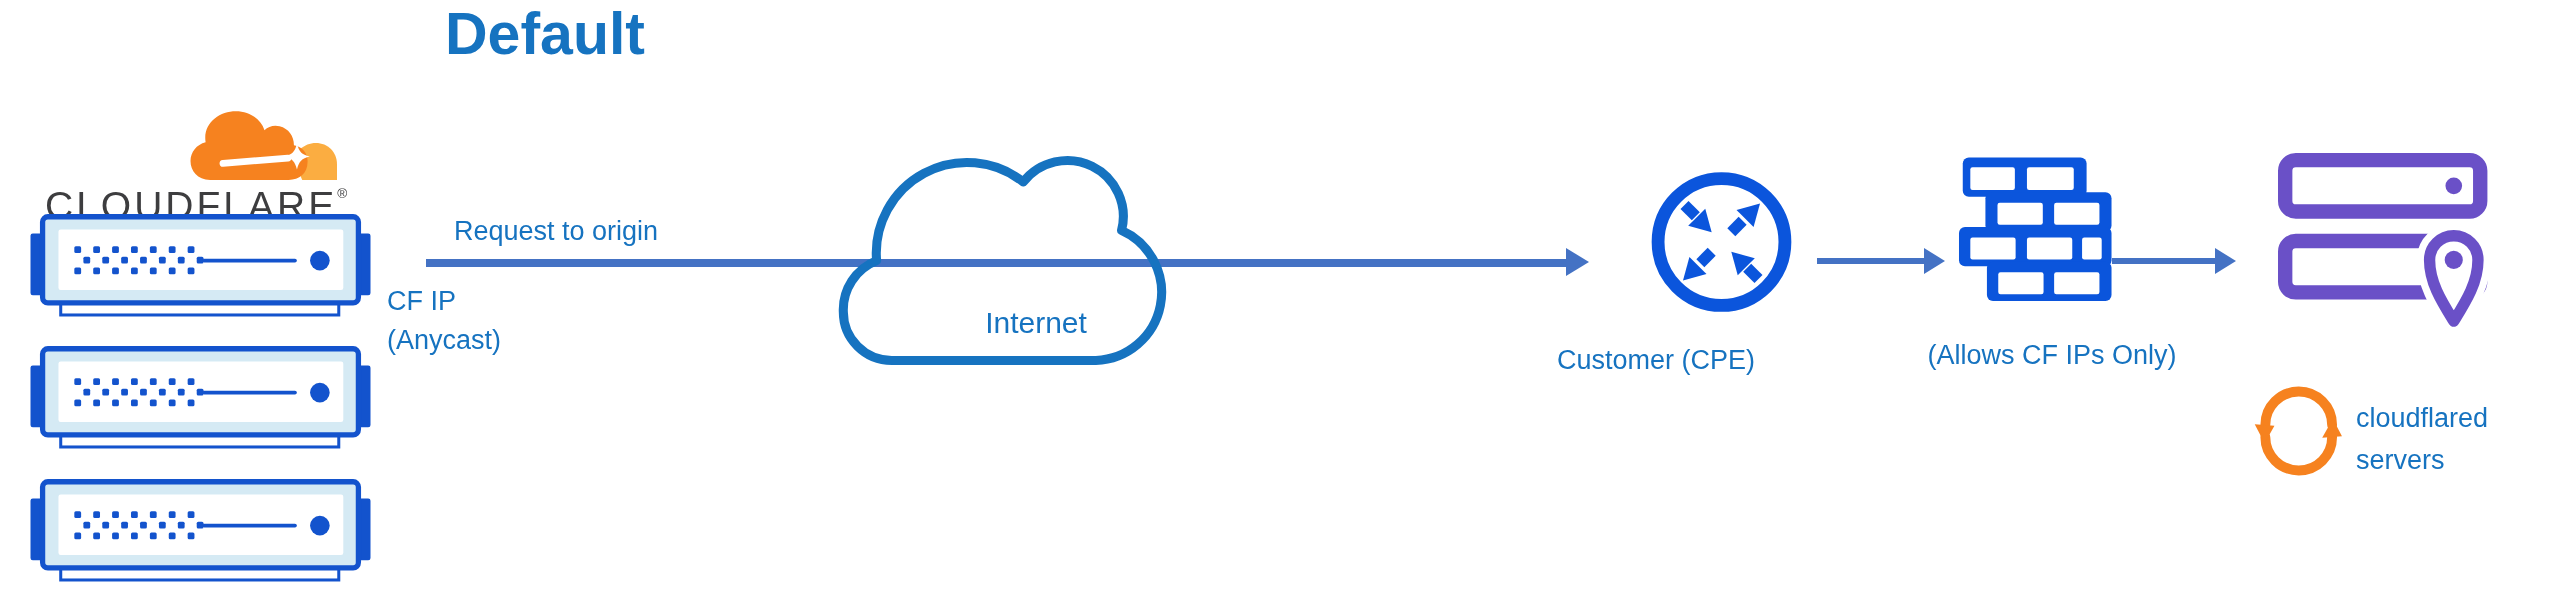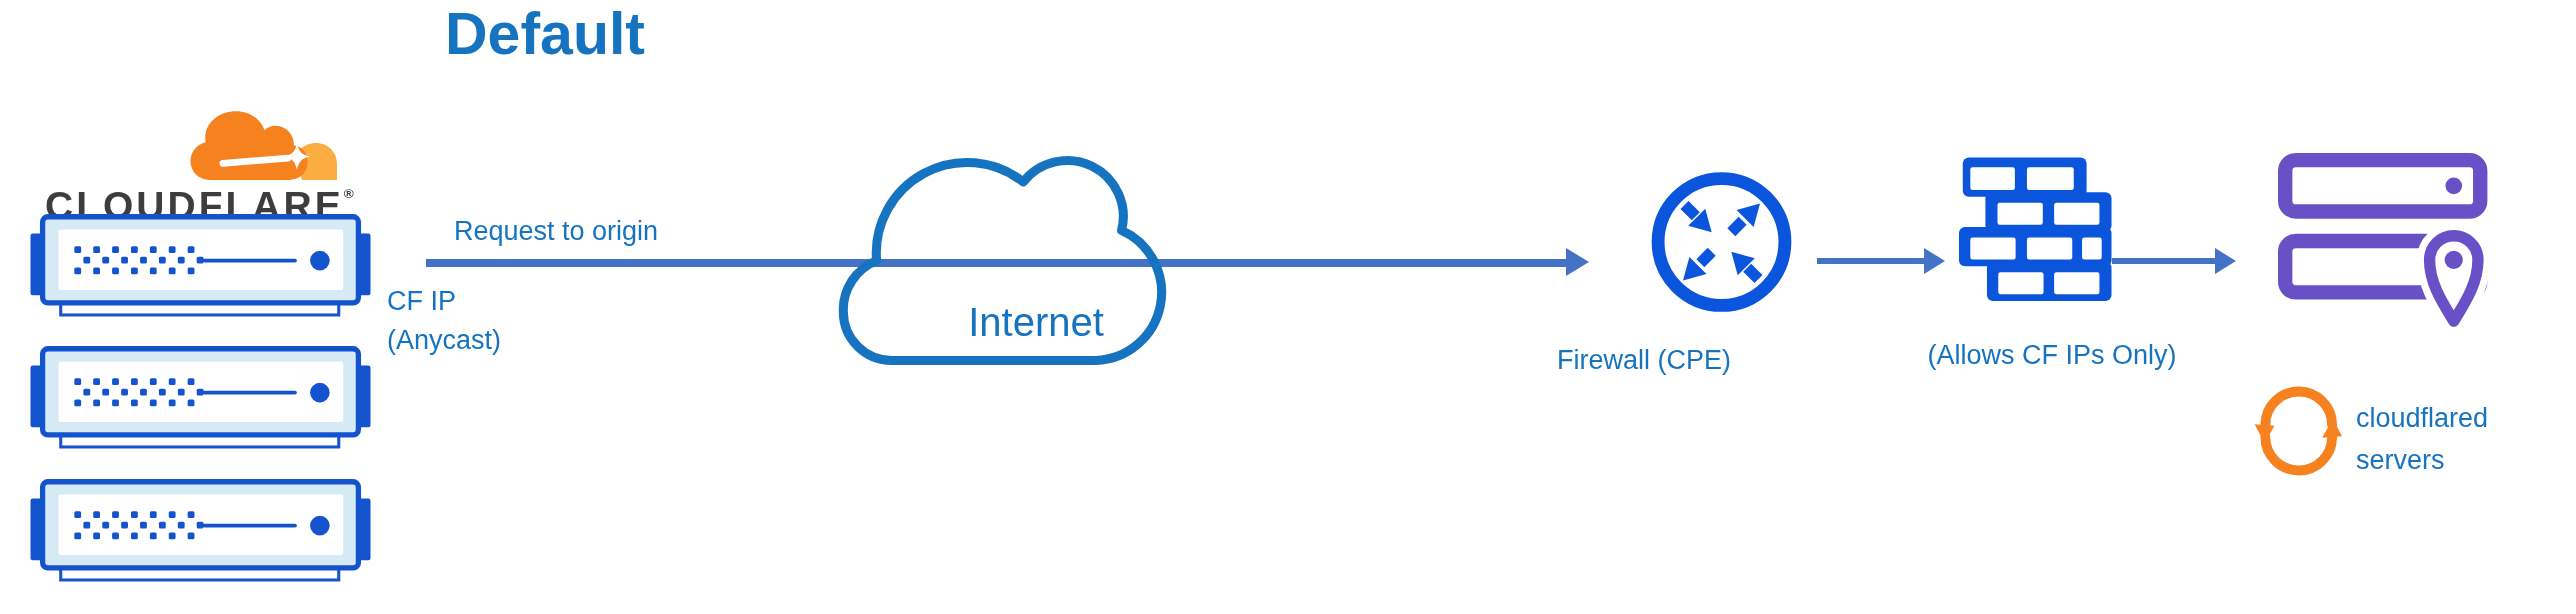--- a/index.html
+++ b/index.html
@@ -2,21 +2,21 @@
 <html style="--text-blue: #1673C0; --line-blue: #4472C4; --icon-blue: #0B55DC; --server-border: #1353CD; --server-fill: #D5EAF4; --purple: #6A50C7; --orange: #F6821F; --orange-light: #FBAD41; --wordmark-dark: #3D3D3F;font-size:12px"><head>
 <meta charset="utf-8">
 <style>
   html,body{margin:0;padding:0;background:#fff;}
   #stage{position:relative;width:2576px;height:614px;background:#ffffff;overflow:hidden;
          font-family:"Liberation Sans",sans-serif;border-radius:20px;}
   .lbl{position:absolute;color:var(--text-blue);font-size:27px;line-height:39px;white-space:nowrap;}
   .title{position:absolute;left:445px;top:1.5px;color:var(--text-blue);font-size:59px;line-height:64px;
          font-weight:600;white-space:nowrap;}
   .wordmark{position:absolute;left:45px;top:184px;color:var(--wordmark-dark);font-size:39px;
-            font-weight:bold;letter-spacing:3px;white-space:nowrap;}
+            font-weight:normal;letter-spacing:3px;white-space:nowrap;}
   .wordmark sup{font-size:13.6px;vertical-align:21px;letter-spacing:0;}
   .seg{position:absolute;background:var(--line-blue);z-index:1;}
   .head{position:absolute;width:0;height:0;z-index:1;
         border-top:14.4px solid transparent;border-bottom:14.4px solid transparent;
         border-left:23px solid var(--line-blue);}
   .head.small{border-top-width:13px;border-bottom-width:13px;border-left-width:21px;}
   svg{position:absolute;overflow:visible;}
   .center-label{transform:translateX(-50%);text-align:center;}
 </style>
 </head>
@@ -89,37 +89,37 @@
 
   <div class="lbl" style="left:454px;top:212px">Request to origin</div>
   <div class="lbl" style="left:387px;top:282px">
     <div>CF IP</div>
     <div>(Anycast)</div>
   </div>
 
   <svg style="left:801px;top:97px;z-index:2" width="378" height="288" viewBox="0 0 500 380">
     <path d="M 120 348 A 64 64 0 0 1 56 284 A 70 70 0 0 1 100 216 A 120 120 0 0 1 294 112 A 74 74 0 0 1 424 176 A 90 90 0 0 1 390 348 Z" fill="none" stroke="var(--text-blue)" stroke-width="12" stroke-linejoin="round" stroke-linecap="round"></path>
   </svg>
-  <div class="lbl center-label" style="left:1036px;top:303px;font-size:40px">Internet</div>
+  <div class="lbl center-label" style="left:1036px;top:303px;font-size:30px">Internet</div>
 
   <svg style="left:1646px;top:164px" width="151" height="156" viewBox="0 0 200 206">
     <circle cx="100" cy="103" r="84" fill="none" stroke="var(--icon-blue)" stroke-width="17"></circle>
     <g stroke="var(--icon-blue)" stroke-width="15" fill="var(--icon-blue)">
       <line x1="51" y1="54" x2="66" y2="69"></line>
       <polygon points="87,90 55.9,81.5 78.5,58.9" stroke="none"></polygon>
       <line x1="149" y1="152" x2="134" y2="137"></line>
       <polygon points="113,116 144.1,124.5 121.5,147.1" stroke="none"></polygon>
       <line x1="113" y1="90" x2="128" y2="75"></line>
       <polygon points="151,52 142.5,83.1 119.9,60.5" stroke="none"></polygon>
       <line x1="87" y1="116" x2="72" y2="131"></line>
       <polygon points="49,154 80.1,145.5 57.5,122.9" stroke="none"></polygon>
     </g>
   </svg>
   <div class="lbl" style="left:1557px;top:341px">
-    <div>Firewall (CPE)</div>
+    <div>Customer (CPE)</div>
   </div>
 
   <svg style="left:1955px;top:156px" width="159" height="148" viewBox="0 0 210 196">
     <g fill="var(--icon-blue)">
       <rect x="10" y="2" width="164" height="52" rx="8"></rect>
       <rect x="40" y="48" width="167" height="52" rx="8"></rect>
       <rect x="5" y="94" width="202" height="52" rx="8"></rect>
       <rect x="42" y="140" width="165" height="52" rx="8"></rect>
     </g>
     <g fill="#ffffff">

